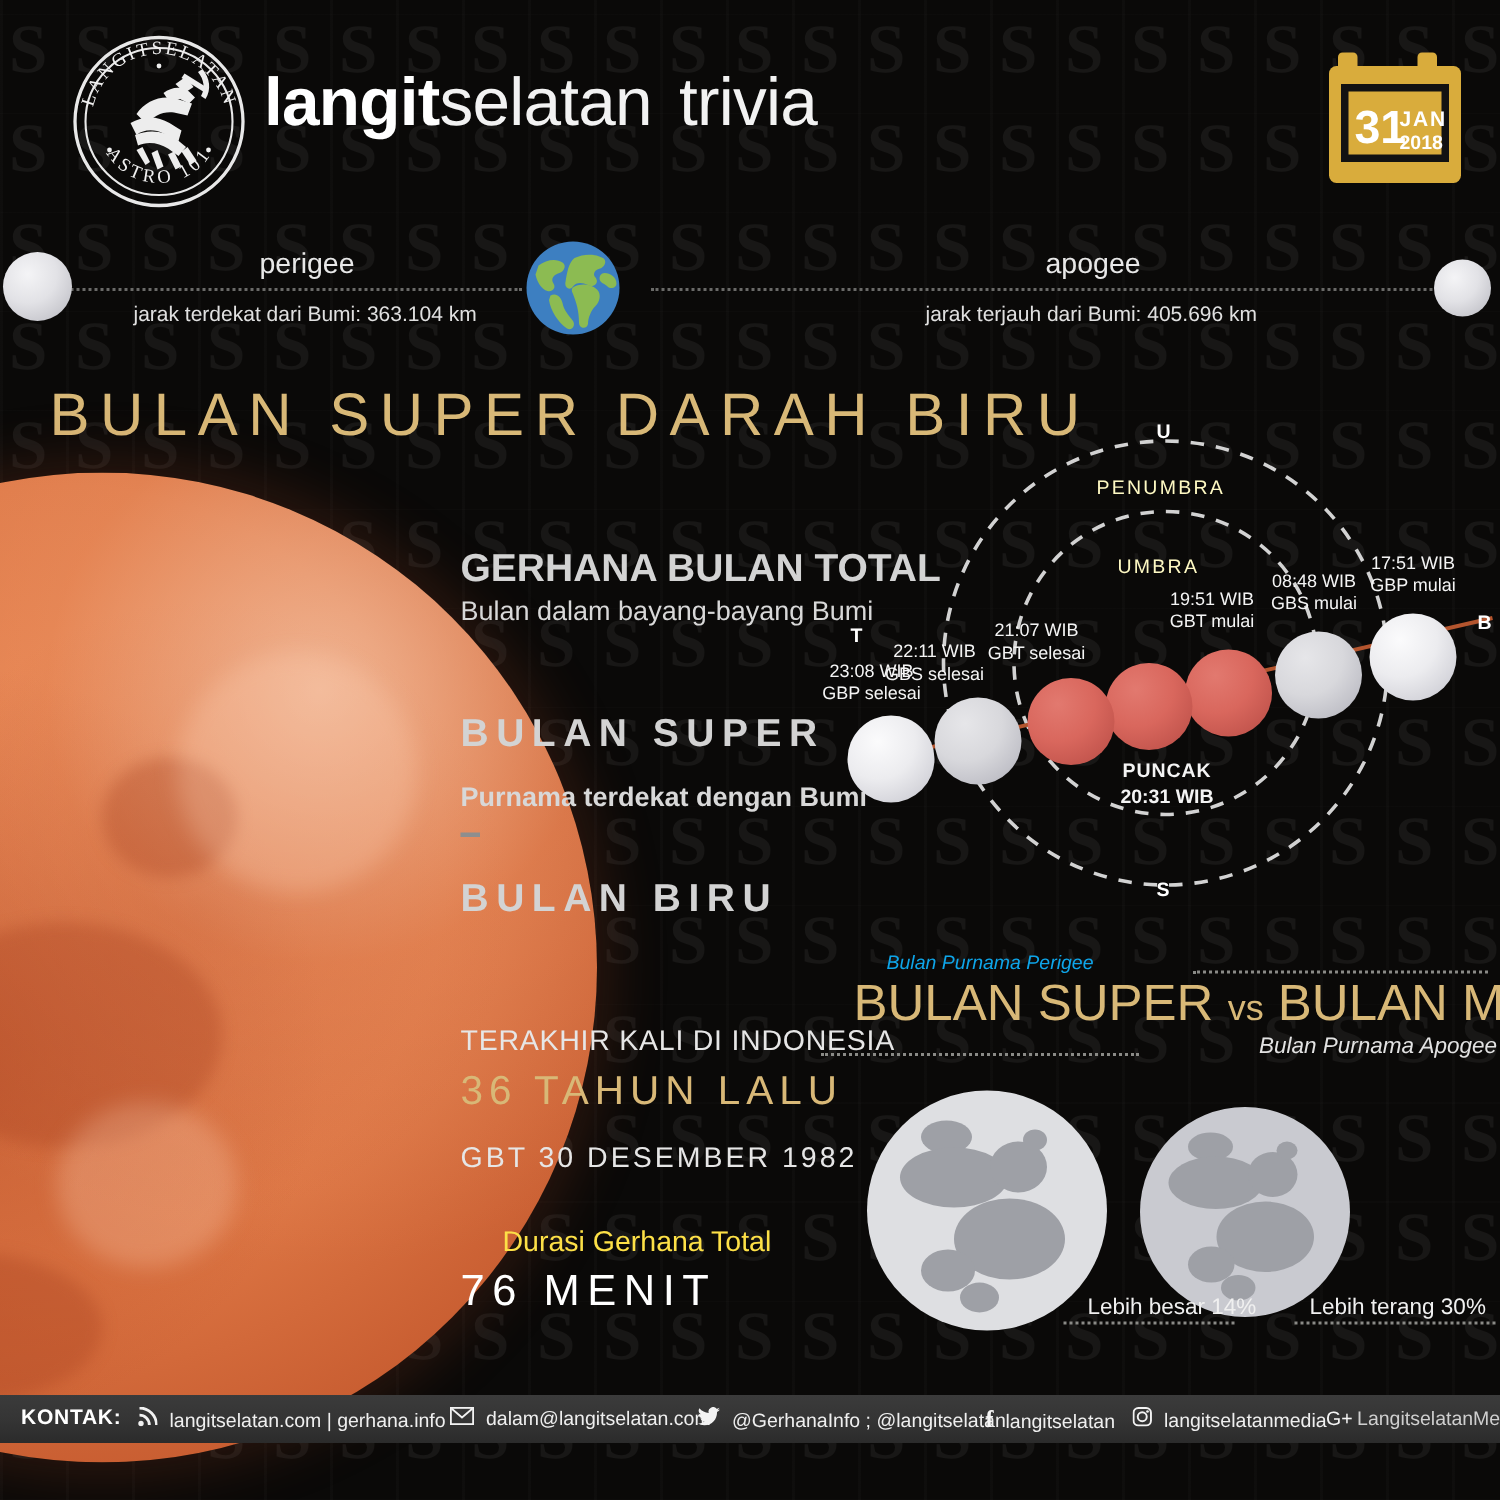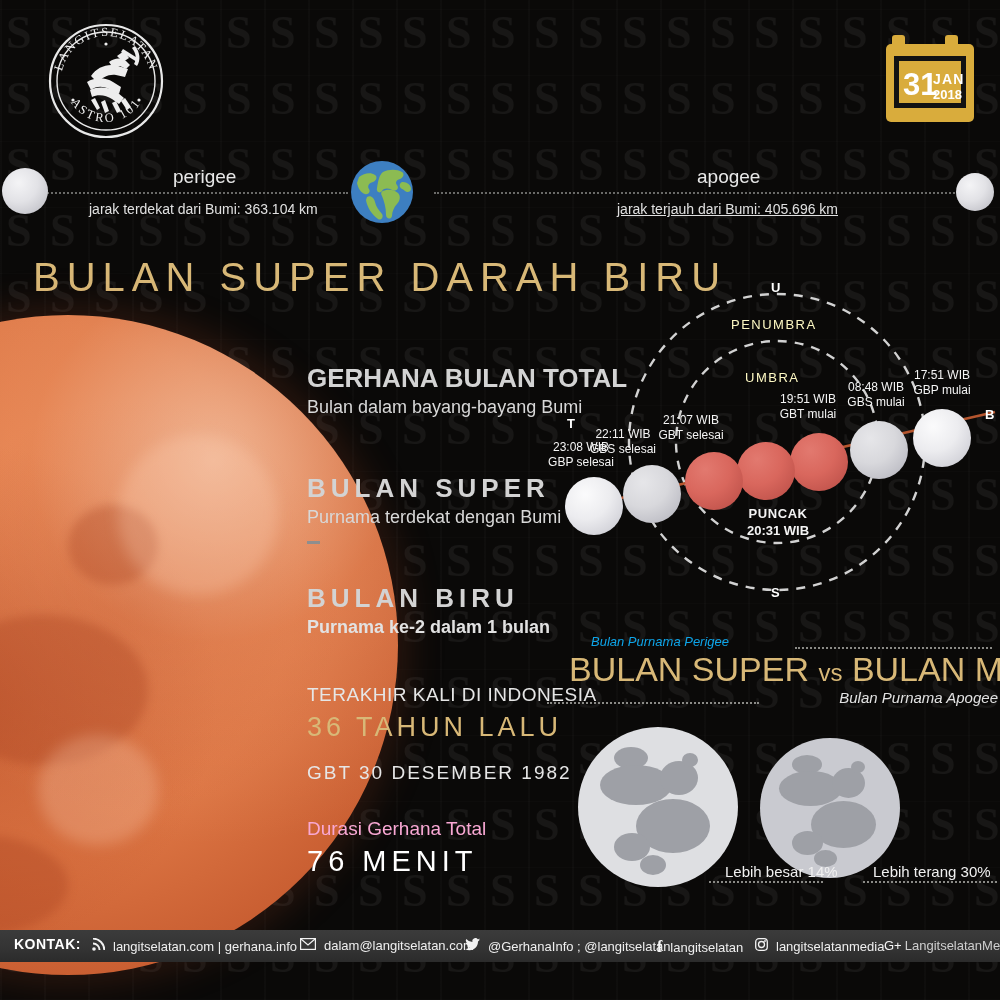--- a/index.html
+++ b/index.html
@@ -75,34 +75,34 @@
   .blk{position:absolute;left:307px;}
   .blk .h{font-weight:bold;color:#d3d3d3;white-space:nowrap;}
   .blk .s{color:#d8d8d8;white-space:nowrap;}
 
   #b1{top:363px;}
   #b1 .h{font-size:26px;letter-spacing:0px;}
   #b1 .s{font-size:18px;margin-top:3px;font-weight:300;}
 
   #b2{top:473px;}
   #b2 .h{font-size:26px;letter-spacing:5px;}
-  #b2 .s{font-size:18px;margin-top:3px;font-weight:400;}
+  #b2 .s{font-size:18px;margin-top:17px;font-weight:700;}
   #b2 .dash{margin-top:13px;width:13px;height:3px;background:#8e8e8e;}
 
   #b3{top:583px;}
   #b3 .h{font-size:26px;letter-spacing:5px;}
   #b3 .s{font-size:18px;margin-top:3px;font-weight:bold;color:#e2e2e2;}
 
   #b4{top:684px;}
   #b4 .l1{font-size:19px;color:#e6e6e6;letter-spacing:0.5px;white-space:nowrap;}
   #b4 .l2{font-size:27px;color:#d8b877;letter-spacing:4px;margin-top:6px;white-space:nowrap;}
   #b4 .l3{font-size:19px;color:#e6e6e6;letter-spacing:2px;margin-top:19px;white-space:nowrap;}
 
   #b5{top:818px;}
-  #b5 .l1{font-size:19px;color:#f9a8d4;white-space:nowrap;}
+  #b5 .l1{font-size:19px;color:#fde047;white-space:nowrap;margin-left:28px;}
   #b5 .l2{font-size:29px;color:#ffffff;letter-spacing:5px;margin-top:5px;white-space:nowrap;}
 
   
   #eclipse{position:absolute;left:545px;top:270px;width:455px;height:345px;}
   .ec-zone{position:absolute;font-size:13px;letter-spacing:1.5px;color:#fef9c3;}
   .ec-card{position:absolute;font-size:12px;line-height:15px;color:#f4f4f4;text-align:center;white-space:nowrap;}
   .ec-moon{position:absolute;border-radius:50%;}
   .ec-axis{position:absolute;font-size:13px;font-weight:bold;color:#fff;}
 
   
@@ -171,20 +171,23 @@
         <path d="M48 76 l5 10 -3 2 -6 -10 z"></path>
         <path d="M58 78 l4 11 -4 2 -4 -11 z"></path>
         <path d="M69 79 l5 10 -4 2 -5 -10 z"></path>
         <path d="M78 76 l6 9 -4 3 -6 -9 z"></path>
         <path d="M76 27 l16 10 -2 3 -16 -10 z"></path>
         <path d="M88 24 c5 6 6 14 2 20 l-3 -2 c3 -5 2 -11 -2 -16 z"></path>
       </g>
     </svg>
   </div>
 
+  <div id="brand">
+    <span class="b1">langit</span><span class="b2">selatan</span><span class="b3">trivia</span>
+  </div>
 
   <div id="calendar">
     <svg viewBox="0 0 92 100" width="92" height="100">
       <rect x="6" y="2" width="13" height="16" rx="3" fill="#d9ac3c"></rect>
       <rect x="59" y="2" width="13" height="16" rx="3" fill="#d9ac3c"></rect>
       <rect x="0" y="11" width="88" height="78" rx="5" fill="#d9ac3c"></rect>
       <rect x="8" y="23" width="72" height="52" fill="#121212"></rect>
       <rect x="13" y="28" width="62" height="42" fill="#d9ac3c"></rect>
       <text x="17" y="62" font-family="Liberation Sans, sans-serif" font-size="31" font-weight="bold" fill="#fff">31</text>
       <text x="47" y="51" font-family="Liberation Sans, sans-serif" font-size="14" font-weight="bold" fill="#fff" letter-spacing="1.2">JAN</text>
@@ -196,21 +199,21 @@
   <div id="pa-line-r" class="pa-line"></div>
 
   <div class="pa-moon" style="left:2px;top:168px;width:46px;height:46px;
               background:radial-gradient(circle at 36% 32%, #f4f4f6 0%, #e2e2e6 45%, #c8c8ce 78%, #aeaeb6 100%);"></div>
   <div class="pa-moon" style="left:956px;top:173px;width:38px;height:38px;
               background:radial-gradient(circle at 36% 32%, #f4f4f6 0%, #e2e2e6 45%, #c8c8ce 78%, #aeaeb6 100%);"></div>
 
   <div class="pa-label" style="left:173px;top:166px;">perigee</div>
   <div class="pa-sub" style="left:89px;top:201px;">jarak terdekat dari Bumi: 363.104 km</div>
   <div class="pa-label" style="left:697px;top:166px;">apogee</div>
-  <div class="pa-sub" style="left:617px;top:201px;text-decoration:underline;">jarak terjauh dari Bumi: 405.696 km</div>
+  <div class="pa-sub" style="left:617px;top:201px;">jarak terjauh dari Bumi: 405.696 km</div>
 
   <div id="earth">
     <svg viewBox="0 0 64 64" width="64" height="64">
       <circle cx="32" cy="32" r="31" fill="#3d7fc1"></circle>
       <g fill="#8cbb52">
         <path d="M9 17 c5 -4 12 -5 16 -2 c3 2 1 6 -2 7 c-4 1 -6 4 -4 7 c2 3 -1 6 -4 5 c-4 -1 -7 -6 -8 -11 z"></path>
         <path d="M17 37 c4 -2 7 1 8 5 c1 5 4 8 7 12 c2 3 -1 7 -4 5 c-6 -4 -11 -12 -12 -19 z"></path>
         <path d="M33 12 c6 -3 14 -3 19 0 c3 2 1 6 -2 7 c-4 1 -5 4 -3 6 c3 4 -2 7 -5 5 c-4 -2 -8 -2 -10 1 c-2 3 -6 1 -5 -3 c1 -6 2 -13 6 -16 z"></path>
         <path d="M36 30 c4 -1 9 0 12 3 c3 3 2 8 -1 11 c-3 3 -5 8 -5 12 c-1 4 -6 3 -6 -1 c0 -8 -2 -14 -4 -19 c-2 -4 0 -5 4 -6 z"></path>
         <path d="M53 22 c4 0 8 3 8 7 c0 3 -4 4 -6 2 c-2 -2 -4 -2 -5 -4 c-1 -3 1 -5 3 -5 z"></path>
@@ -237,21 +240,20 @@
   </div>
 
   <div class="blk" id="b2">
     <div class="h">BULAN SUPER</div>
     <div class="s">Purnama terdekat dengan Bumi</div>
     <div class="dash"></div>
   </div>
 
   <div class="blk" id="b3">
     <div class="h">BULAN BIRU</div>
-    <div class="s">Purnama ke-2 dalam 1 bulan</div>
   </div>
 
   <div class="blk" id="b4">
     <div class="l1">TERAKHIR KALI DI INDONESIA</div>
     <div class="l2">36 TAHUN LALU</div>
     <div class="l3">GBT 30 DESEMBER 1982</div>
   </div>
 
   <div class="blk" id="b5">
     <div class="l1">Durasi Gerhana Total</div>

